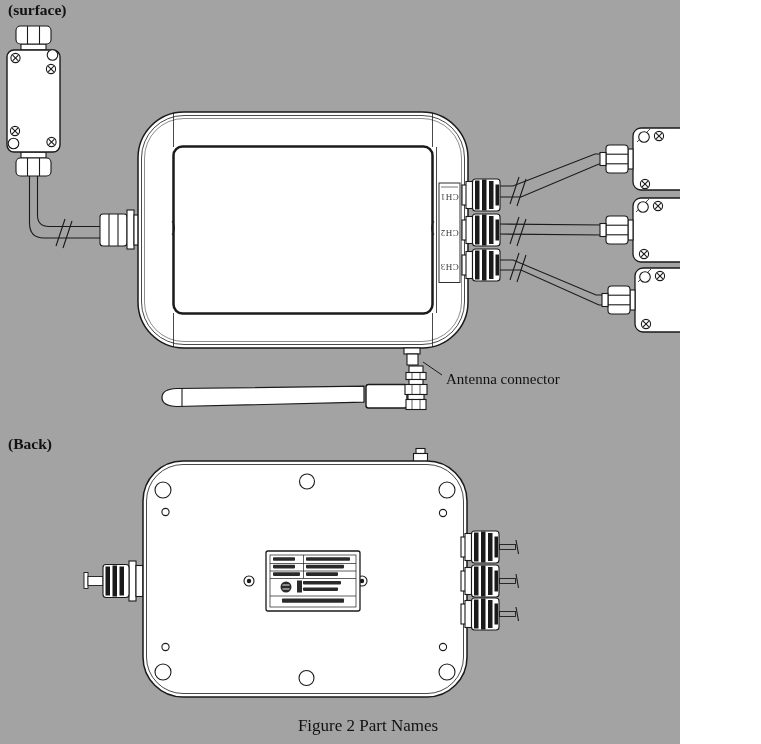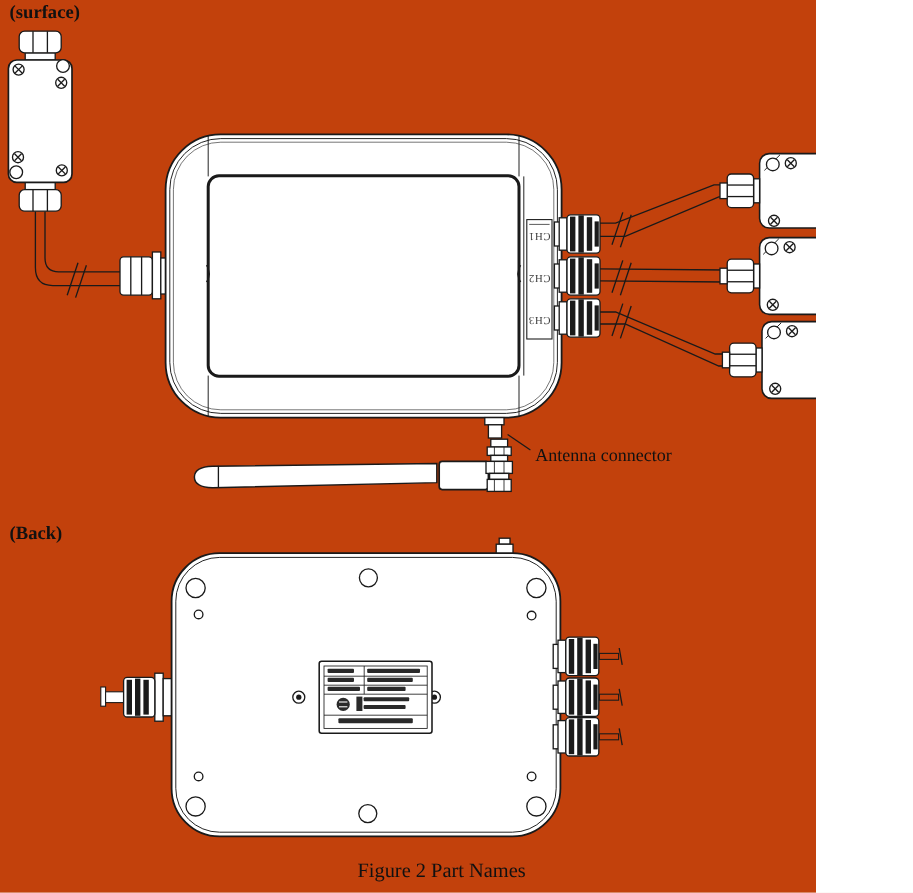--- a/index.html
+++ b/index.html
@@ -1,19 +1,19 @@
 <!DOCTYPE html>
 <html><head>
 <meta charset="utf-8">
 <style>
   html,body{margin:0;padding:0;background:#ffffff;}
   .page{
     position:relative;
     width:680px;height:744px;
-    background:#c2410c;
+    background:#a3a3a3;
     font-family:"Liberation Serif", serif;
     overflow:hidden;
     text-decoration:underline;
   }
   svg{display:block;}
   svg text{stroke:none;fill:#111111;}
   .view-label{font-size:15.5px;font-weight:bold;}
   .ann-label{font-size:15px;}
   .caption{font-size:17px;}
   .ch-label{font-size:9px;fill:#3a3a3a;letter-spacing:.5px;}

